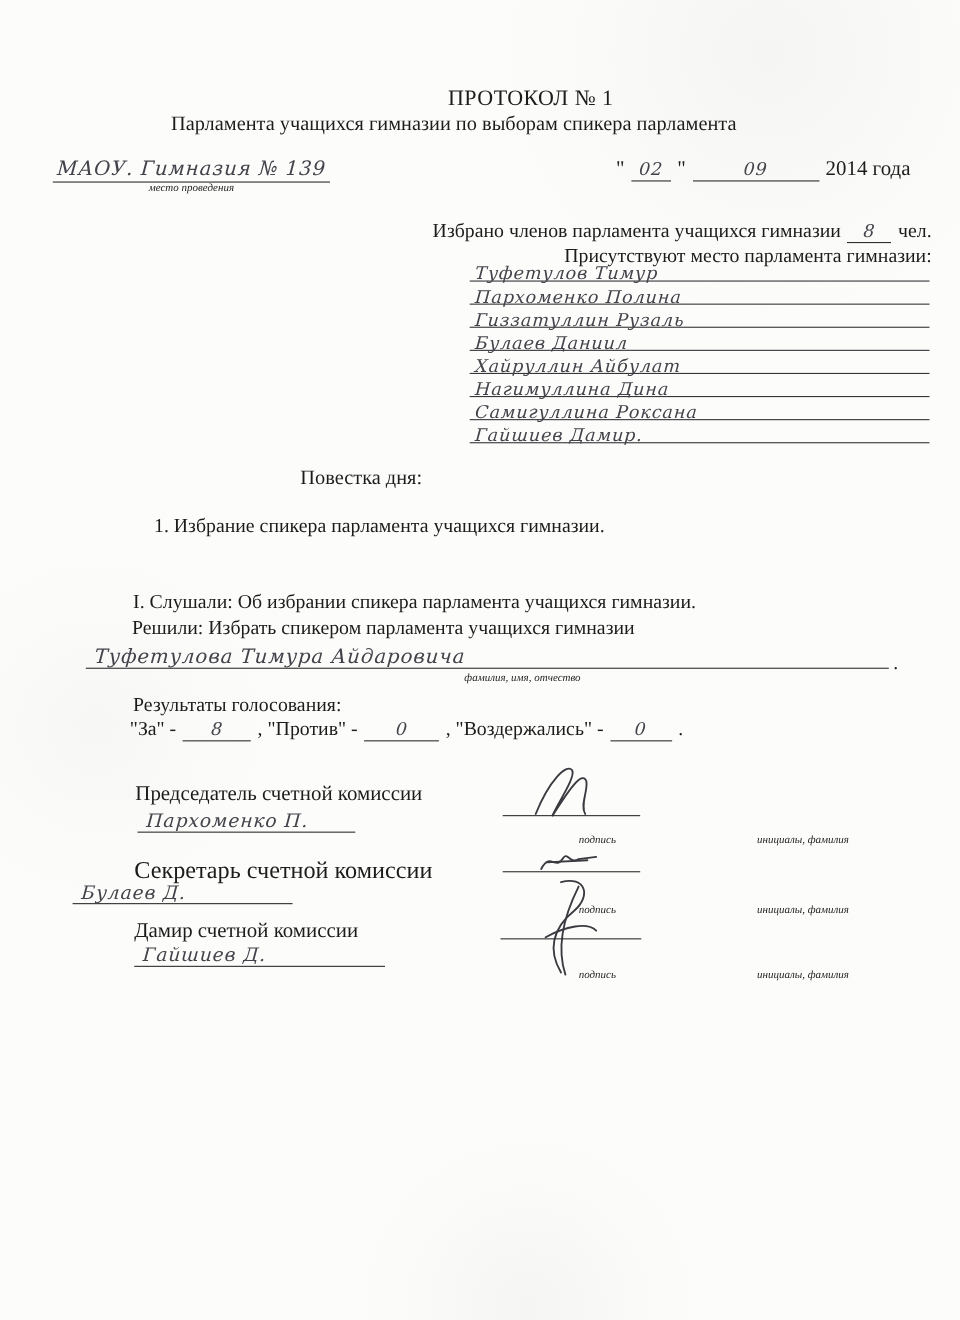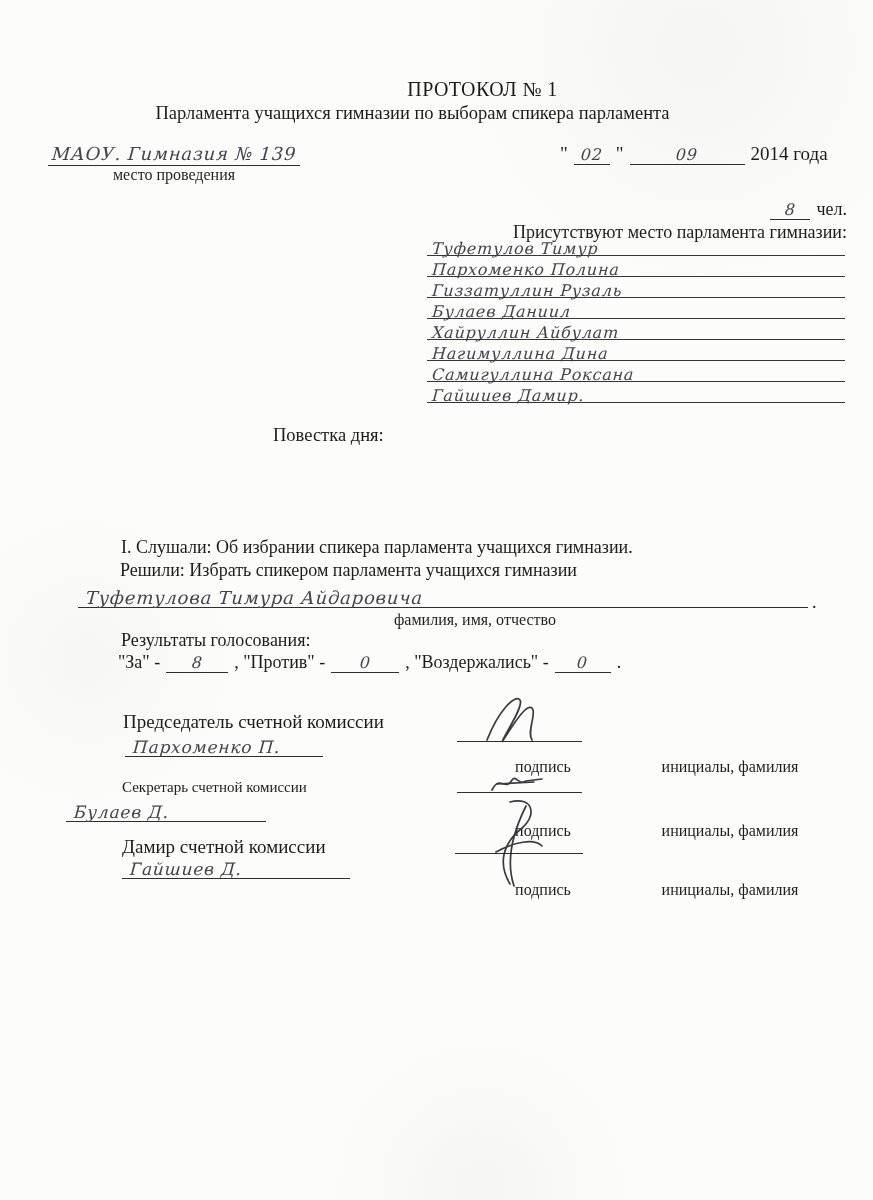--- a/index.html
+++ b/index.html
@@ -13,21 +13,21 @@
     font-family:"Liberation Serif", serif; color:#1c1c1c; overflow:hidden;
   }
   .abs { position:absolute; }
   .printed { font-size:18px; line-height:1.2; }
   .big { font-size:20px; letter-spacing:.4px; }
   .hand {
     font-family:"DejaVu Serif", serif; font-style:italic; color:#43434b;
     letter-spacing:.8px; transform:skewX(-4deg); display:inline-block;
   }
   .uline { border-bottom:1.5px solid #2e2e2e; }
-  .cap { font-size:16px; color:#1f1f1f; }
+  .cap { font-size:10px; color:#1f1f1f;font-style:italic; }
   .center { text-align:center; }
   .right { text-align:right; }
   .flexline { display:flex; align-items:baseline; gap:6px; }
   .slot { display:inline-block; border-bottom:1.5px solid #2e2e2e; text-align:center; }
   .slot .hand { font-size:16px; margin-bottom:-2px; }
   .member-row {
     position:absolute; left:427px; width:418px; height:21px;
     border-bottom:1.4px solid #35353a; display:flex; align-items:flex-end;
     padding-left:5px; box-sizing:border-box;
   }
@@ -58,20 +58,21 @@
 
   <div class="abs flexline" style="top:143px; left:560px;">
     <span class="printed" style="font-size:19px;">"</span>
     <span class="slot" style="width:36px;"><span class="hand">02</span></span>
     <span class="printed" style="font-size:19px;">"</span>
     <span class="slot" style="width:115px;"><span class="hand">09</span></span>
     <span class="printed" style="font-size:19px;">2014 года</span>
   </div>
 
   <div class="abs flexline" style="top:199px; right:26px; justify-content:flex-end;">
+    <span class="printed">Избрано членов парламента учащихся гимназии</span>
     <span class="slot" style="width:40px;"><span class="hand">8</span></span>
     <span class="printed">чел.</span>
   </div>
 
   <div class="abs printed right" style="top:222px; right:26px;">Присутствуют место парламента гимназии:</div>
 
   <div class="member-row" style="top:235px;">
       <span class="hand">Туфетулов Тимур</span>
     </div>
   <div class="member-row" style="top:256px;">
@@ -90,20 +91,21 @@
       <span class="hand">Нагимуллина Дина</span>
     </div>
   <div class="member-row" style="top:361px;">
       <span class="hand">Самигуллина Роксана</span>
     </div>
   <div class="member-row" style="top:382px;">
       <span class="hand">Гайшиев Дамир.</span>
     </div>
 
   <div class="abs" style="top:425px; left:273px; font-size:18.5px;">Повестка дня:</div>
+  <div class="abs printed" style="top:468px; left:140px;">1. Избрание спикера парламента учащихся гимназии.</div>
 
   <div class="abs printed" style="top:537px; left:121px;">I. Слушали: Об избрании спикера парламента учащихся гимназии.</div>
   <div class="abs printed" style="top:560px; left:120px;">Решили: Избрать спикером парламента учащихся гимназии</div>
 
   <div class="nameline" style="top:582px; left:78px; width:730px; height:26px;">
     <span class="hand" style="font-size:18px;">Туфетулова Тимура Айдаровича</span>
   </div>
   <div class="abs printed" style="top:592px; left:812px;">.</div>
   <div class="abs cap center" style="top:611px; left:355px; width:240px;">фамилия, имя, отчество</div>
 
@@ -122,21 +124,21 @@
   <svg class="sig" style="top:692px; left:483px;" width="70" height="52" viewBox="0 0 70 52">
     <path d="M4,48 C16,18 32,2 37,8 C41,14 24,38 19,50 C33,28 46,8 50,18 C52,26 44,40 49,48"></path>
   </svg>
   <div class="sigline" style="top:715px; left:457px; width:125px; height:26px;"></div>
   <div class="nameline" style="top:733px; left:125px; width:198px; height:24px;">
     <span class="hand">Пархоменко П.</span>
   </div>
   <div class="abs cap center" style="top:758px; left:500px; width:86px;">подпись</div>
   <div class="abs cap center" style="top:758px; left:650px; width:160px;">инициалы, фамилия</div>
 
-  <div class="abs printed" style="top:778px; left:122px; font-size:15px;text-align:center;">Секретарь счетной комиссии</div>
+  <div class="abs printed" style="top:778px; left:122px; font-size:22px;text-align:center;">Секретарь счетной комиссии</div>
   <svg class="sig" style="top:772px; left:490px;" width="56" height="22" viewBox="0 0 56 22">
     <path d="M2,18 C10,2 15,20 22,8 C26,2 28,14 36,9 L52,7"></path>
     <path d="M7,12 L44,10"></path>
   </svg>
   <div class="sigline" style="top:766px; left:457px; width:125px; height:26px;"></div>
   <div class="nameline" style="top:798px; left:66px; width:200px; height:24px;">
     <span class="hand">Булаев Д.</span>
   </div>
   <div class="abs cap center" style="top:822px; left:500px; width:86px;">подпись</div>
   <div class="abs cap center" style="top:822px; left:650px; width:160px;">инициалы, фамилия</div>

